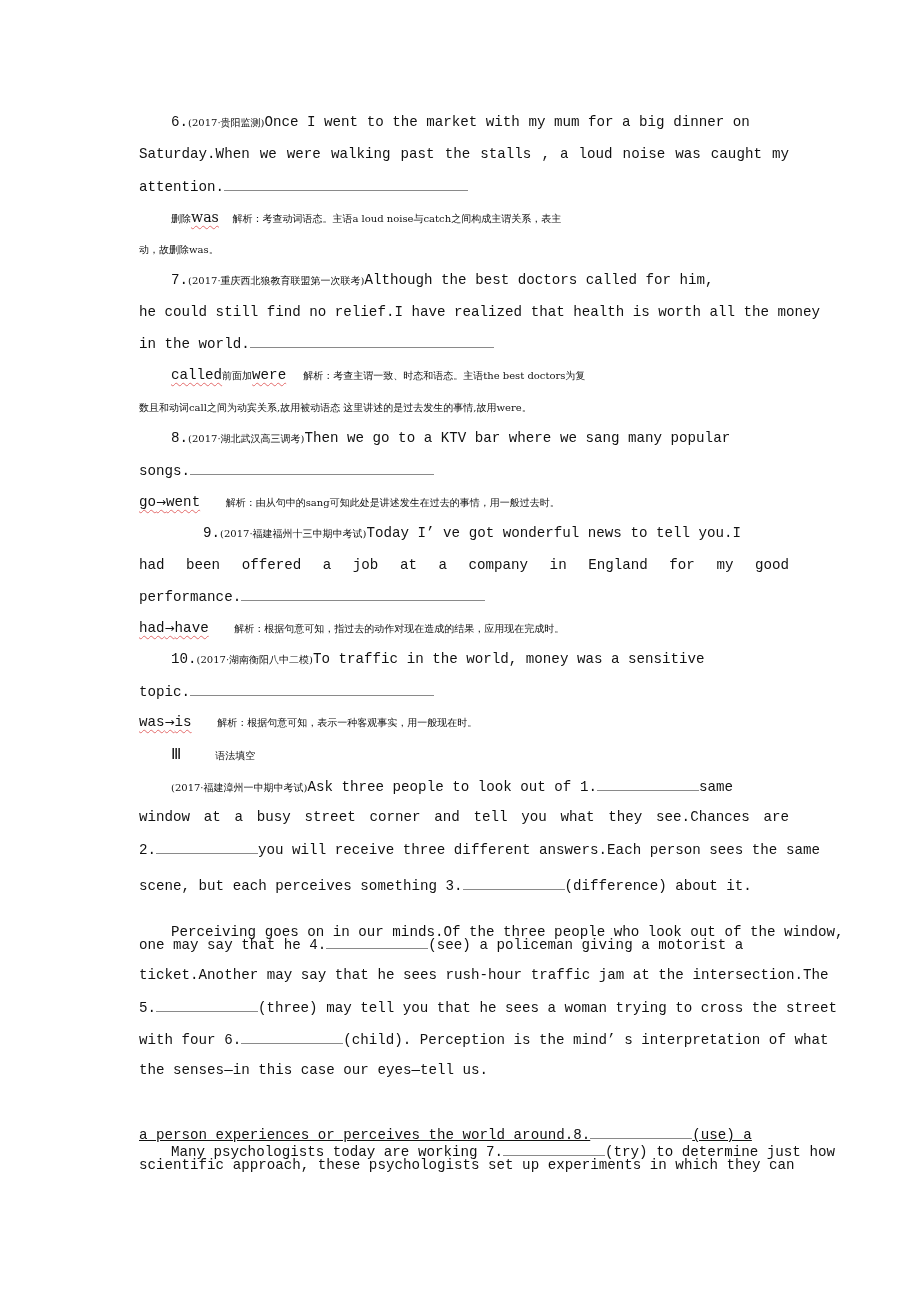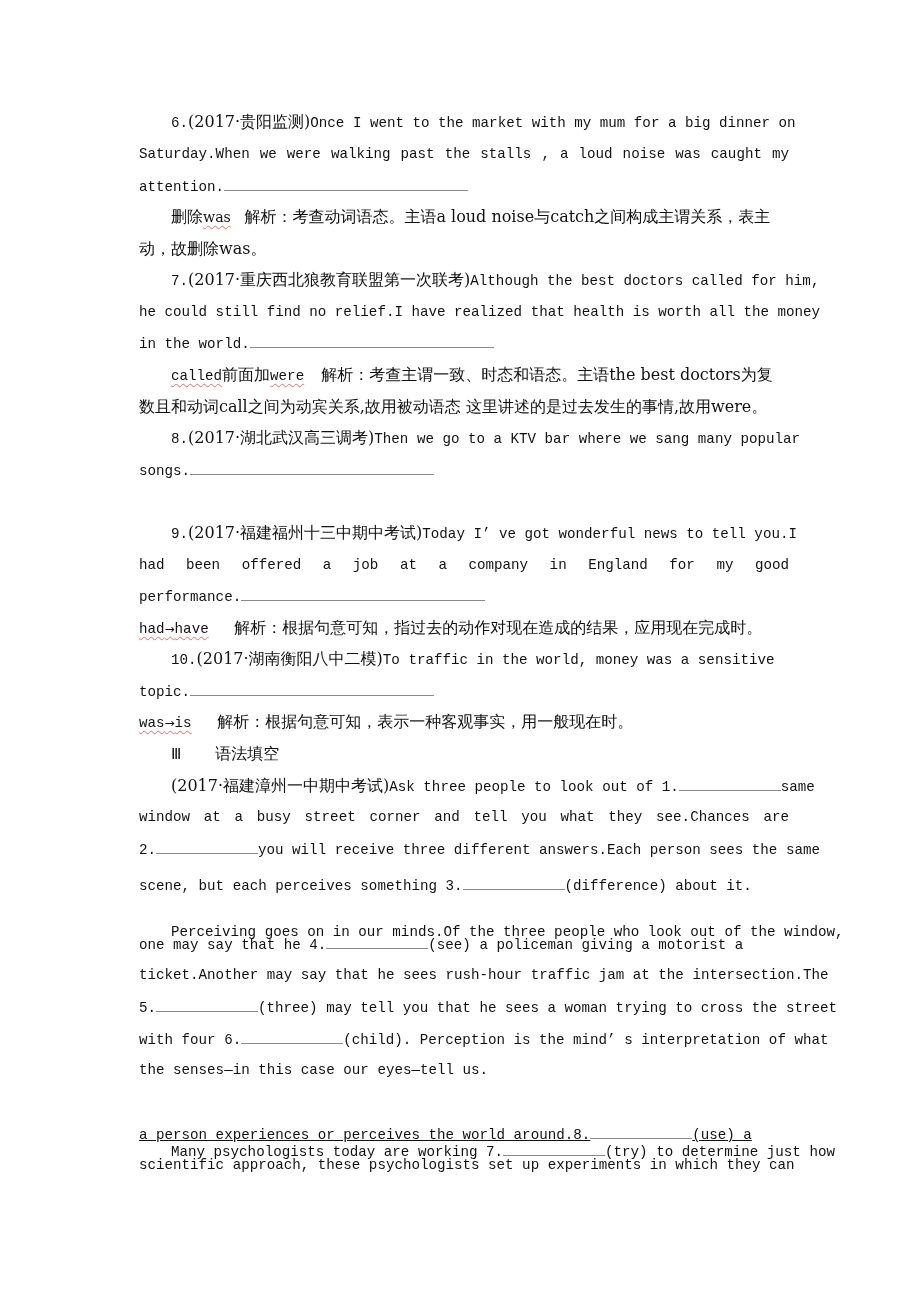--- a/index.html
+++ b/index.html
@@ -4,21 +4,21 @@
 <style>
   html, body { margin: 0; padding: 0; background: #ffffff; }
   body { width: 920px; height: 1302px; position: relative; overflow: hidden;
          font-family: "DejaVu Serif", "Liberation Serif", serif; color: #111; }
   .page { position: absolute; left: 0; top: 0; width: 920px; height: 1302px; background: #fff; }
   .line { position: absolute; left: 139px; width: 650px; height: 22px; line-height: 22px;
           font-family: "Liberation Mono", "DejaVu Sans Mono", monospace; font-size: 14.2px;
           white-space: nowrap; color: #111; }
   .line.indent { left: 171px; width: 618px; }
   .line.just { text-align: justify; text-align-last: justify; }
-  .line .cn { font-family: "DejaVu Serif", "Liberation Serif", serif; font-size: 16px; }
+  .line .cn { font-family: "DejaVu Serif", "Liberation Serif", serif; font-size: 10px; }
   .blank { display: inline-block; border-bottom: 1px solid #8a8a8a; height: 15px; vertical-align: baseline; }
   .blank.long { width: 244px; }
   .blank.short { width: 102px; }
   .ans { text-decoration: underline wavy #e36b6b; text-decoration-thickness: 1px; text-underline-offset: 3px; }
   .arrow { font-family: "DejaVu Sans", sans-serif; font-size: 12px; }
   .roman { font-family: "Liberation Serif", serif; font-size: 15px; margin-right: 34px; }
 </style>
 </head>
 <body>
 
@@ -51,22 +51,25 @@
   <div class="line" style="top:396px;">
     <span class="cn">数且和动词call之间为动宾关系,故用被动语态 这里讲述的是过去发生的事情,故用were。</span>
   </div>
 
   <div class="line indent" style="top:427px;">
     <span>8.</span><span class="cn">(2017·湖北武汉高三调考)</span><span>Then we go to a KTV bar where we sang many popular</span>
   </div>
   <div class="line" style="top:459px;">
     <span>songs.</span><span class="blank long"></span>
   </div>
+  <div class="line" style="top:491px;">
+    <span class="ans"><span>go</span><span class="arrow">→</span><span>went</span></span>&nbsp;&nbsp;&nbsp;<span class="cn">解析：由从句中的sang可知此处是讲述发生在过去的事情，用一般过去时。</span>
+  </div>
 
-  <div class="line indent" style="top:522px;">
+  <div class="line indent" style="top:522px;margin-left:32px;">
     <span>9.</span><span class="cn">(2017·福建福州十三中期中考试)</span><span>Today I’ ve got wonderful news to tell you.I</span>
   </div>
   <div class="line just" style="top:554px;">had been offered a job at a company in England for my good</div>
   <div class="line" style="top:585px;">
     <span>performance.</span><span class="blank long"></span>
   </div>
   <div class="line" style="top:617px;">
     <span class="ans"><span>had</span><span class="arrow">→</span><span>have</span></span>&nbsp;&nbsp;&nbsp;<span class="cn">解析：根据句意可知，指过去的动作对现在造成的结果，应用现在完成时。</span>
   </div>
 

